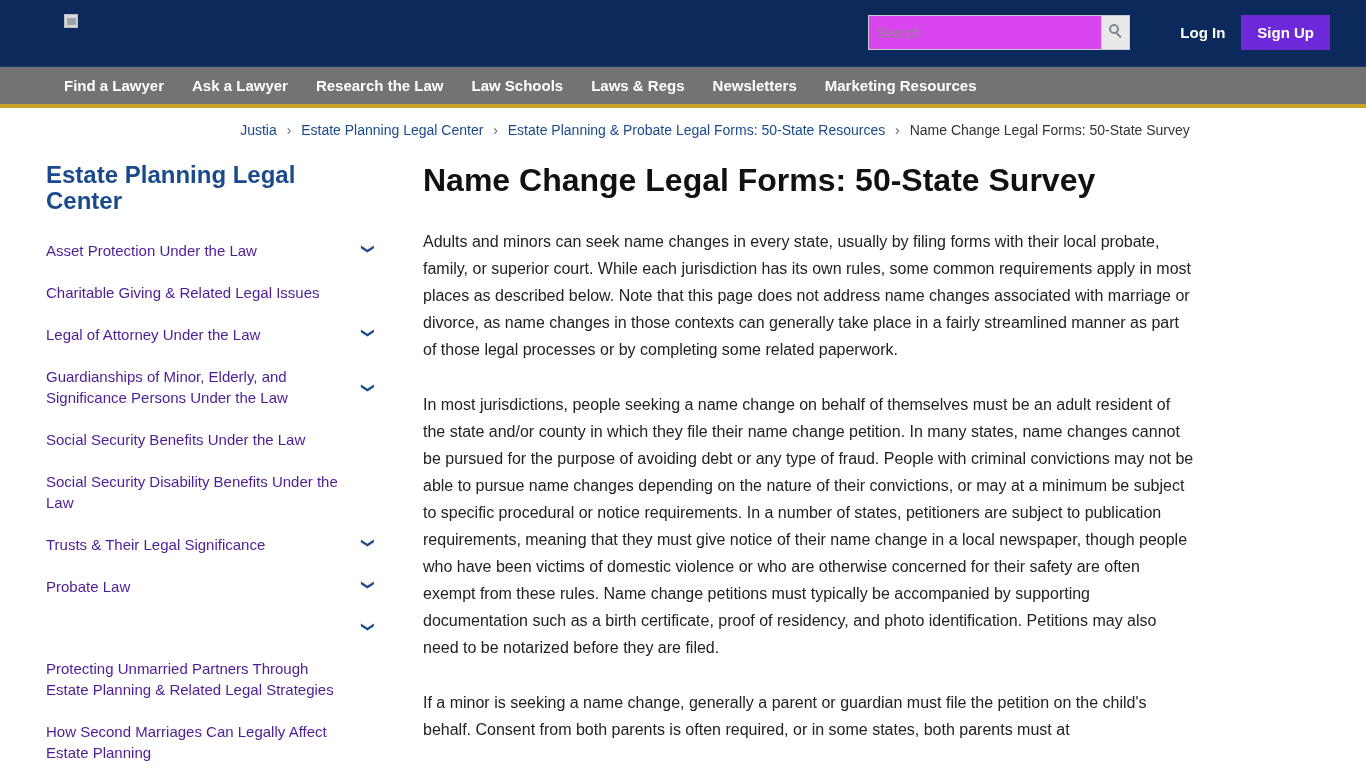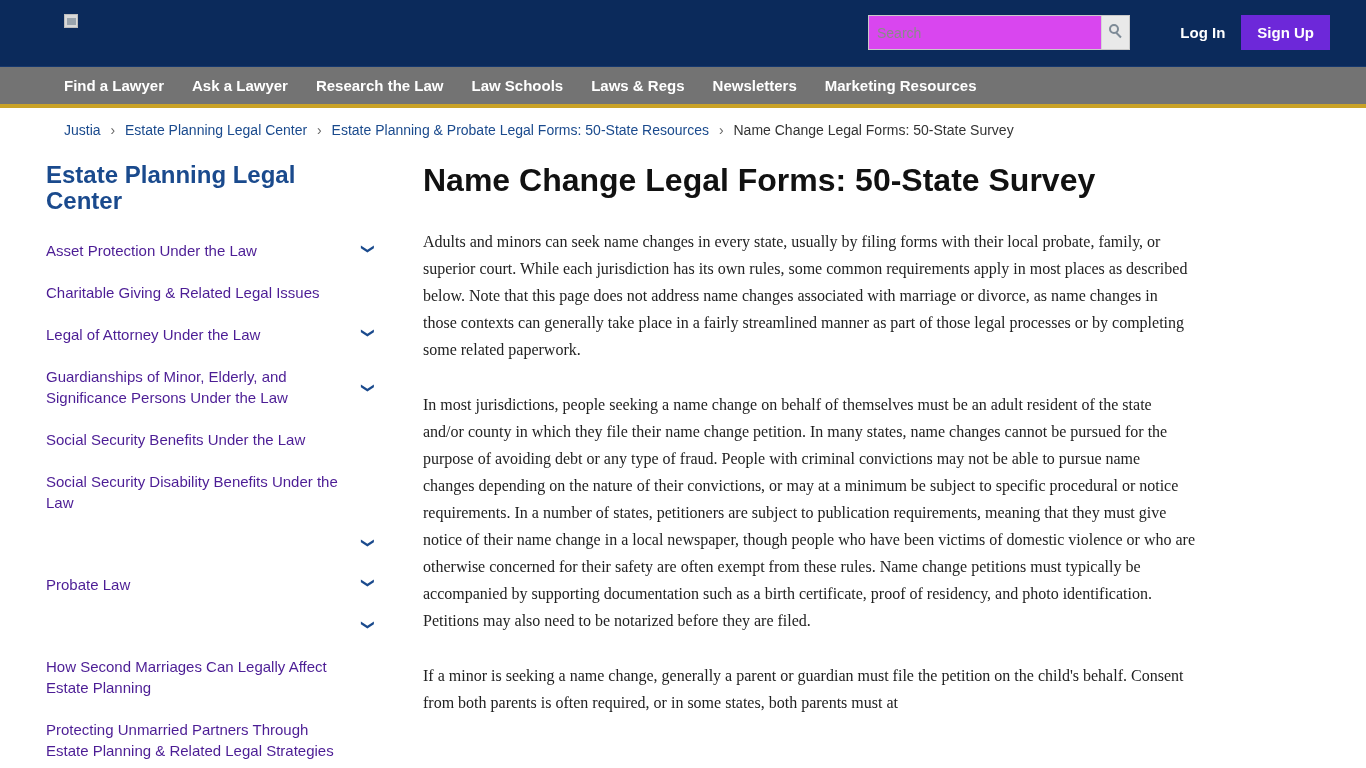--- a/index.html
+++ b/index.html
@@ -132,20 +132,21 @@
     height: 4px;
     background: #c9a227;
     width: 100%;
   }
 
   
   .breadcrumb {
     padding: 14px 0 12px 64px;
     font-size: 14px;
     color: #333333;
+    text-align: center;
   }
   .breadcrumb a {
     color: #1a4a8d;
     text-decoration: none;
   }
   .breadcrumb .sep {
     color: #666;
     margin: 0 6px;
   }
   .breadcrumb .current { color: #333333; }
@@ -206,21 +207,20 @@
     font-size: 32px;
     line-height: 36px;
     color: #111111;
     font-weight: bold;
   }
   .content p {
     margin: 0 0 28px 0;
     font-size: 16px;
     line-height: 27px;
     color: #222222;
-    font-family: Liberation Serif, serif;
   }
 </style>
 </head>
 <body>
 
 <div class="header">
   <a class="logo" href="#"></a>
 
   <div class="search-wrap">
     <input class="search-input" type="text" placeholder="Search" style="">
@@ -282,38 +282,39 @@
 
     <div class="side-item">
       <a href="#">Social Security Benefits Under the Law</a>
     </div>
 
     <div class="side-item">
       <a href="#">Social Security Disability Benefits Under the Law</a>
     </div>
 
     <div class="side-item">
+      <a href="#">Trusts &amp; Their Legal Significance</a>
       <span class="chev" style="transform:rotate(90deg);">❯</span>
     </div>
 
     <div class="side-item">
       <a href="#">Probate Law</a>
       <span class="chev" style="transform:rotate(90deg);">❯</span>
     </div>
 
     <div class="side-item">
       <span class="chev" style="transform:rotate(90deg);">❯</span>
     </div>
 
     <div class="side-item">
+      <a href="#">Protecting Unmarried Partners Through Estate Planning &amp; Related Legal Strategies</a>
+    </div>
+
+    <div class="side-item">
       <a href="#">How Second Marriages Can Legally Affect Estate Planning</a>
-    </div>
-
-    <div class="side-item">
-      <a href="#">Protecting Unmarried Partners Through Estate Planning &amp; Related Legal Strategies</a>
     </div>
 
   </div>
 
   <div class="content">
     <h1>Name Change Legal Forms: 50-State Survey</h1>
     <p>Adults and minors can seek name changes in every state, usually by filing forms with their local probate, family, or superior court. While each jurisdiction has its own rules, some common requirements apply in most places as described below. Note that this page does not address name changes associated with marriage or divorce, as name changes in those contexts can generally take place in a fairly streamlined manner as part of those legal processes or by completing some related paperwork.</p>
     <p>In most jurisdictions, people seeking a name change on behalf of themselves must be an adult resident of the state and/or county in which they file their name change petition. In many states, name changes cannot be pursued for the purpose of avoiding debt or any type of fraud. People with criminal convictions may not be able to pursue name changes depending on the nature of their convictions, or may at a minimum be subject to specific procedural or notice requirements. In a number of states, petitioners are subject to publication requirements, meaning that they must give notice of their name change in a local newspaper, though people who have been victims of domestic violence or who are otherwise concerned for their safety are often exempt from these rules. Name change petitions must typically be accompanied by supporting documentation such as a birth certificate, proof of residency, and photo identification. Petitions may also need to be notarized before they are filed.</p>
     <p>If a minor is seeking a name change, generally a parent or guardian must file the petition on the child's behalf. Consent from both parents is often required, or in some states, both parents must at</p>
   </div>

